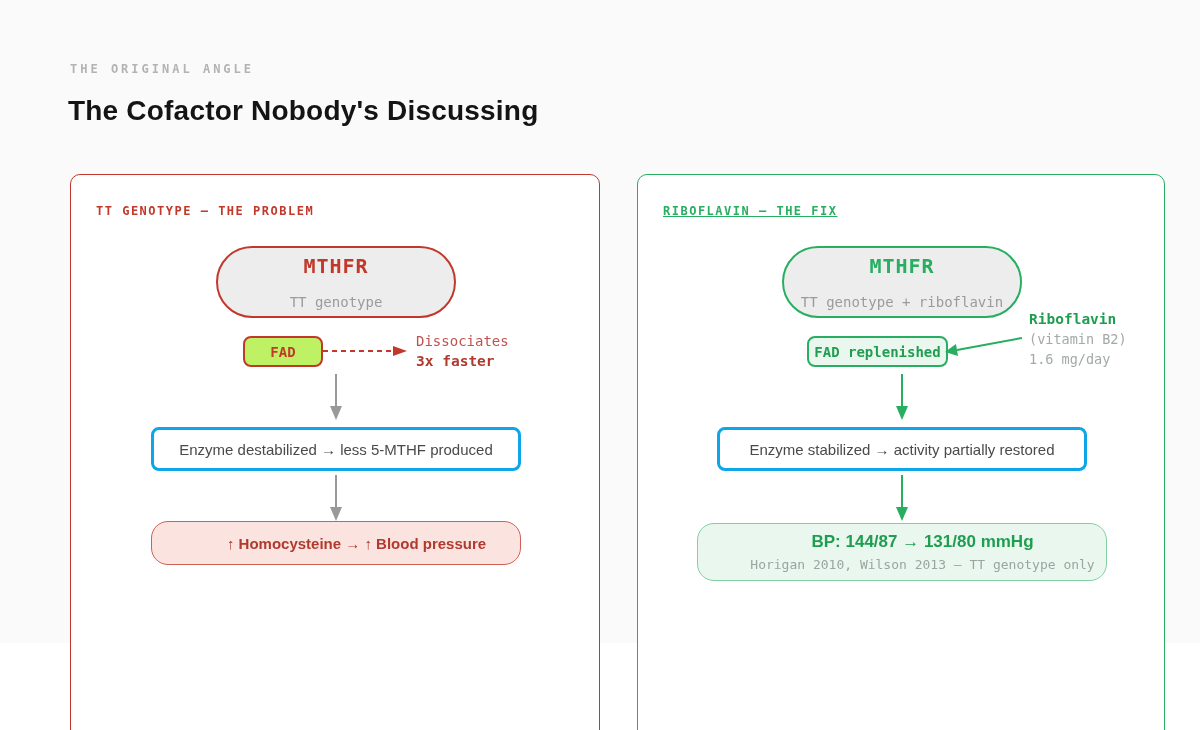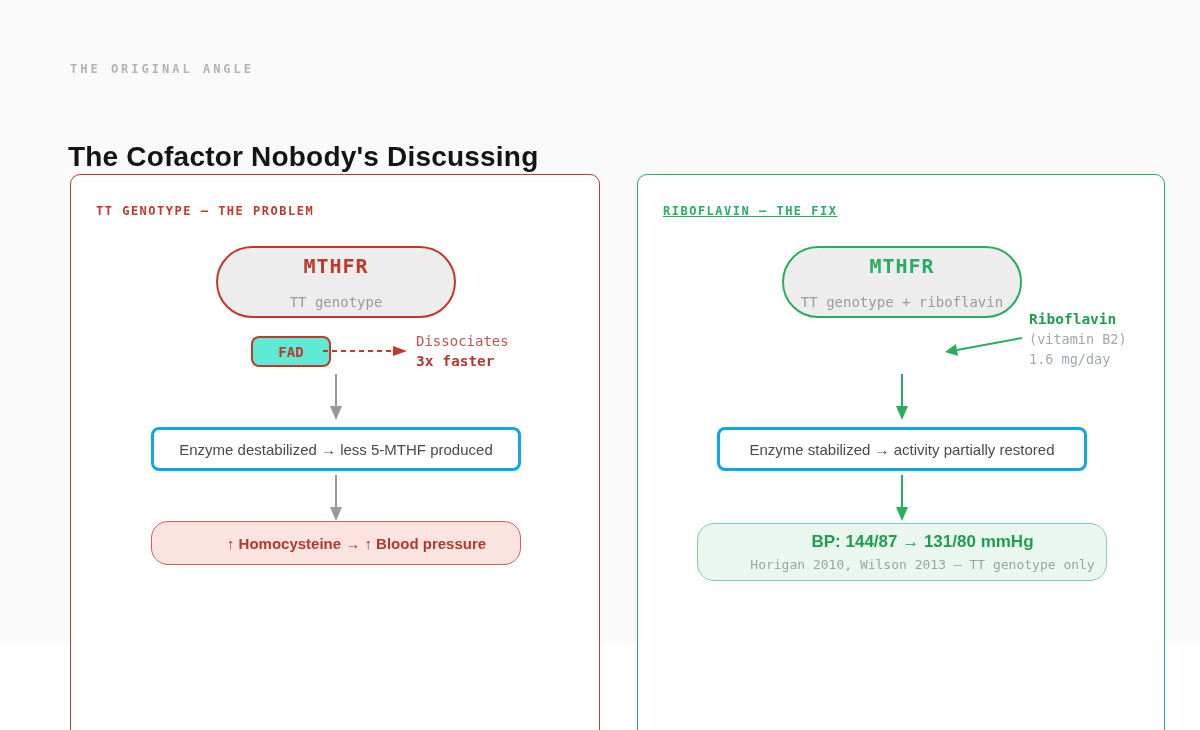--- a/index.html
+++ b/index.html
@@ -14,21 +14,20 @@
   .eyebrow {
     position: absolute; left: 70px; top: 62px;
     font-size: 12px; font-weight: bold; letter-spacing: 3px;
     color: #b3b3b3;
   }
   .page-title {
     position: absolute; left: 68px; top: 95px;
     font-family: "Liberation Sans", sans-serif;
     font-size: 28px; font-weight: bold; color: #141414;
     letter-spacing: 0.2px;
-    margin-top: 46px;
   }
 
   .card {
     position: absolute; top: 167px; height: 576px;
     background: #ffffff; border-radius: 10px; margin-top: 7px;
   }
   .card.red   { left: 70px;  width: 530px; border: 1.5px solid #c0392b; }
   .card.green { left: 637px; width: 528px; border: 1.5px solid #27ae60; }
 
   .card-label {
@@ -51,22 +50,22 @@
   .card.green .pill-title { color: #27ae60; }
   .pill-subtitle { font-size: 14px; color: #9b9b9b; }
 
   .fad-box {
     position: absolute; top: 161px; height: 31px;
     border-radius: 8px;
     display: flex; align-items: center; justify-content: center;
     font-size: 14px; font-weight: bold;
   }
   .card.red .fad-box {
-    left: 180px; width: 80px;
-    background: #5eead4; border: 2px solid #c0392b; color: #c0392b;
+    left: 172px; width: 80px;
+    background: #bef264; border: 2px solid #c0392b; color: #c0392b;
   }
   .card.green .fad-box {
     left: 169px; width: 141px;
     background: #e9f7ef; border: 2px solid #27ae60; color: #1f9e50;
   }
 
   .dashed-arrow { position: absolute; left: 252px; top: 170px; }
   .dissociates  { position: absolute; left: 345px; top: 156px; line-height: 20px; }
   .dissociates .l1 { font-size: 14px; color: #c0534d; }
   .dissociates .l2 { font-size: 14.5px; font-weight: bold; color: #b03a2e; }
@@ -160,20 +159,21 @@
   </section>
 
   <section class="card green">
     <div class="card-label">RIBOFLAVIN — THE FIX</div>
 
     <div class="pill">
       <div class="pill-title">MTHFR</div>
       <div class="pill-subtitle">TT genotype + riboflavin</div>
     </div>
 
+    <div class="fad-box">FAD replenished</div>
 
     <svg class="annot-arrow" width="84" height="26" viewBox="0 0 84 26">
       <line x1="81" y1="5" x2="16" y2="17" stroke="#27ae60" stroke-width="2"></line>
       <polygon points="4,19 15,11 17,23" fill="#27ae60"></polygon>
     </svg>
 
     <div class="riboflavin-note">
       <div class="l1">Riboflavin</div>
       <div class="l2">(vitamin B2)</div>
       <div class="l3">1.6 mg/day</div>

